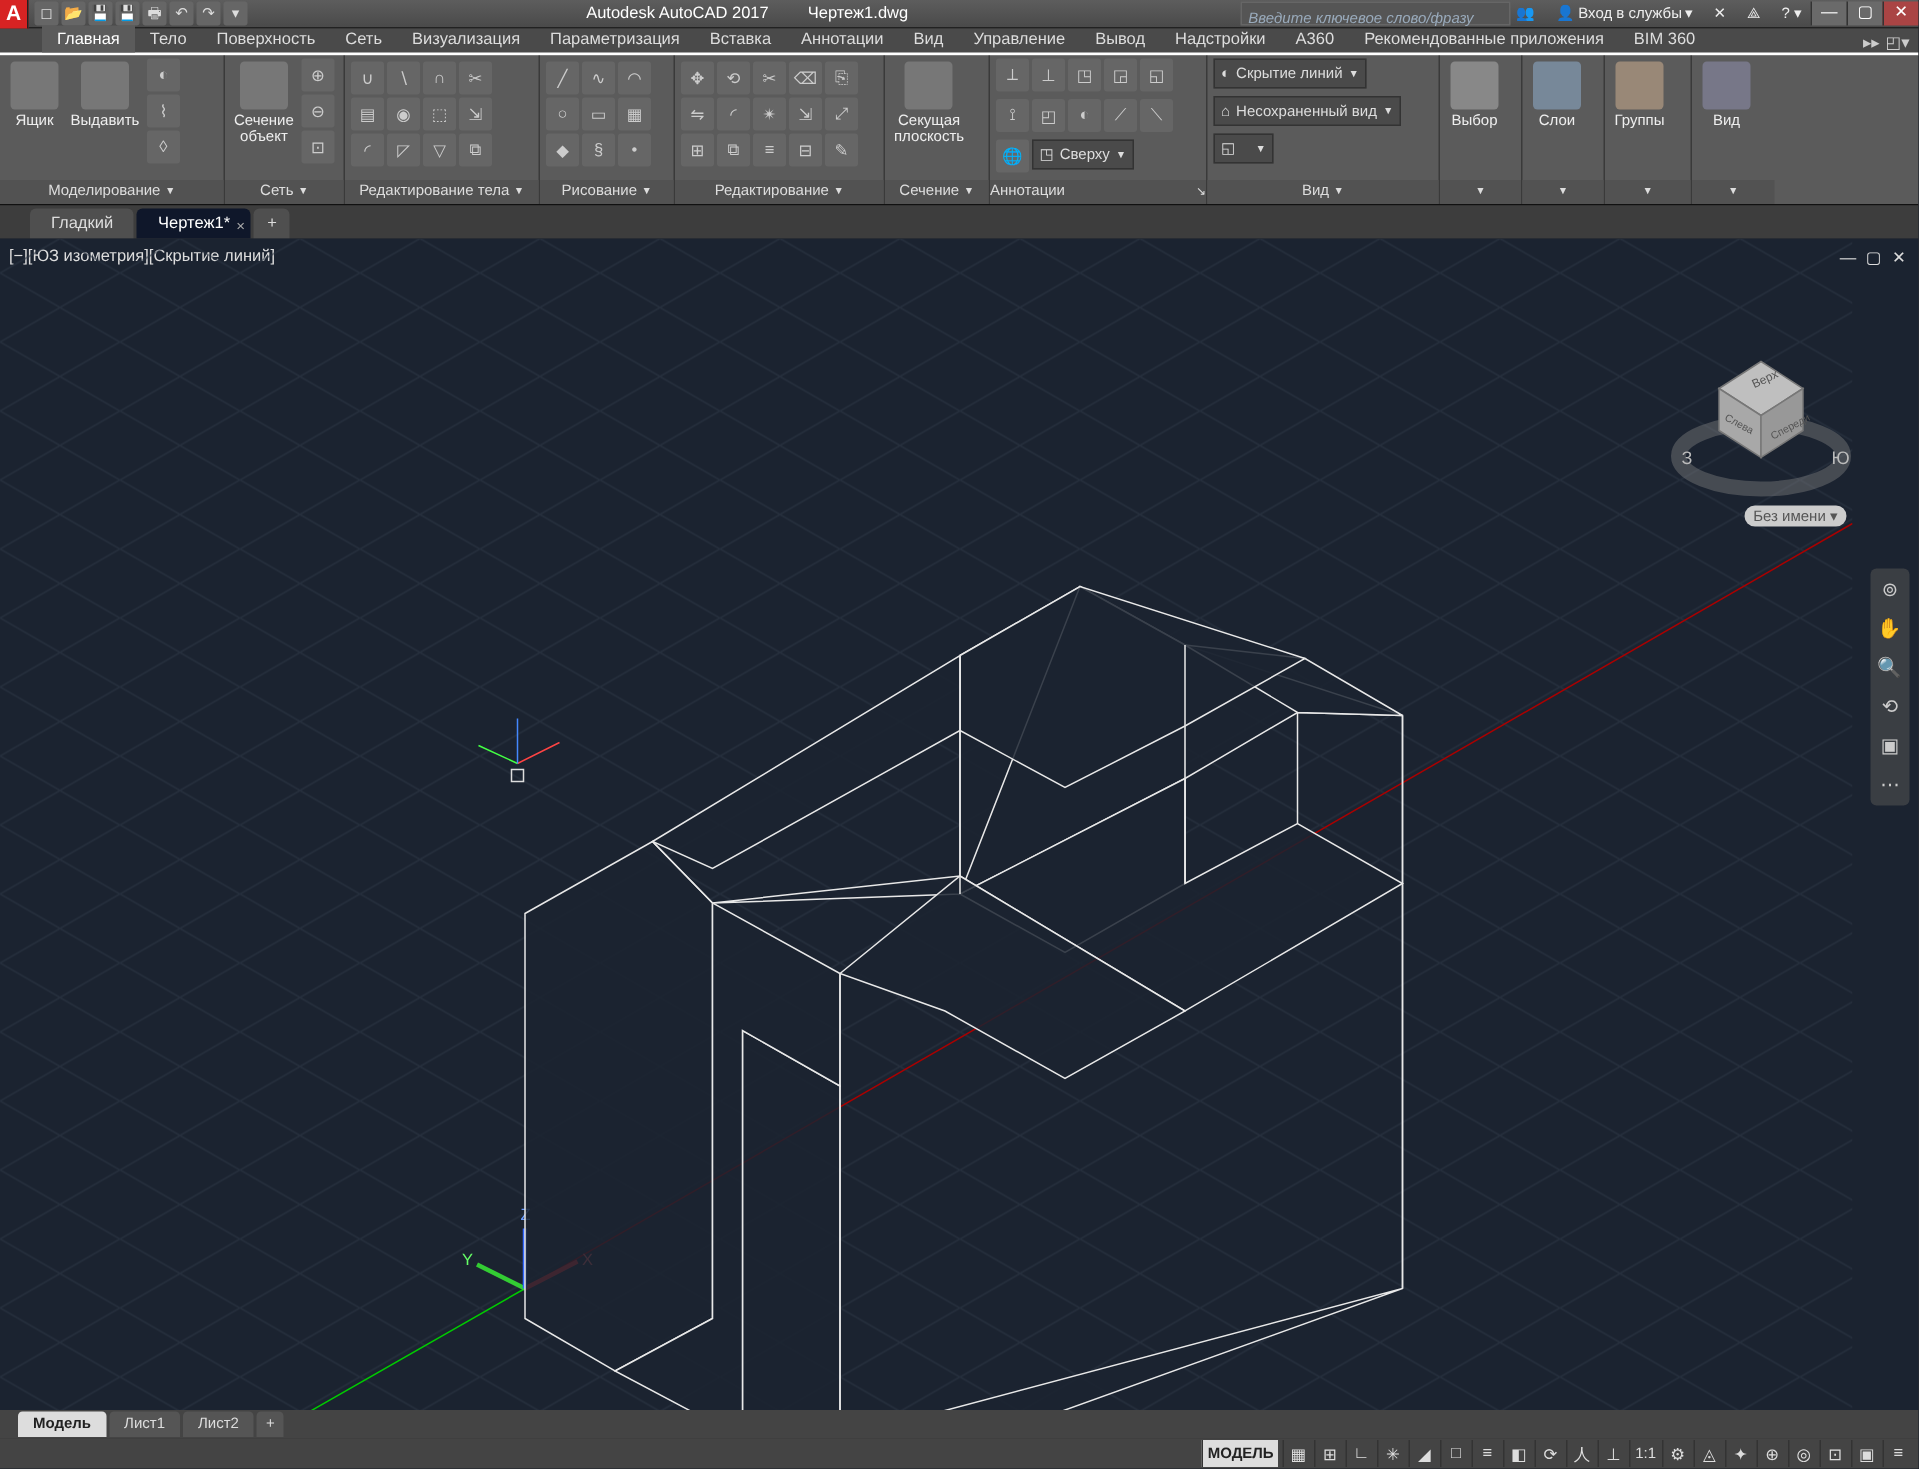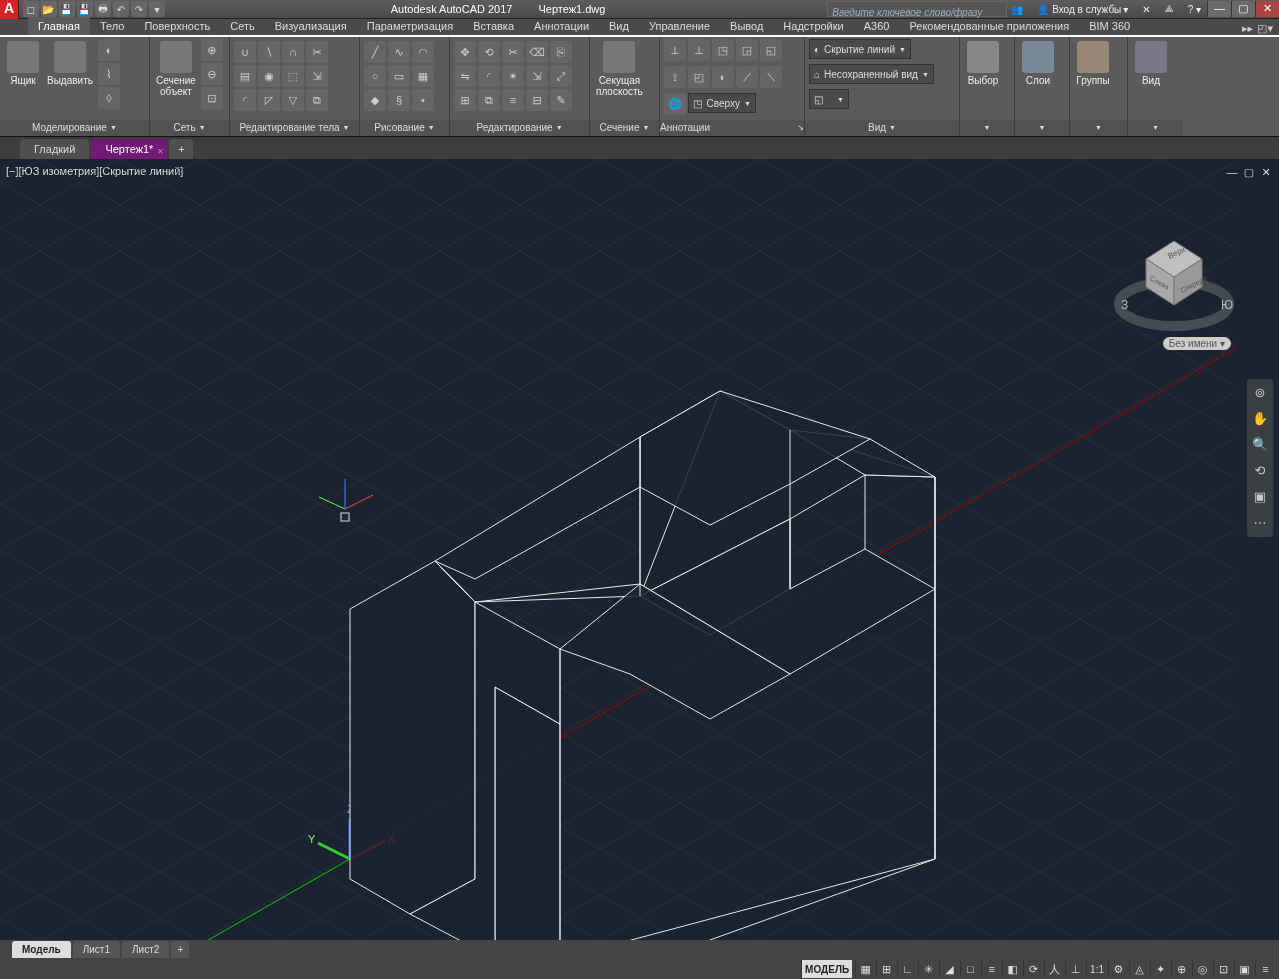--- a/index.html
+++ b/index.html
@@ -33,21 +33,21 @@
 .bigbtn .ic{width:32px;height:32px;background:#777;border-radius:3px;margin-bottom:2px;position:relative}
 .bigbtn .lbl{font-size:10px;color:#eee;text-align:center;line-height:11px;white-space:pre}
 .smallgrid{display:grid;grid-template-columns:repeat(auto-fill,22px);grid-auto-rows:22px;gap:2px;padding-top:2px}
 .sbtn{width:22px;height:22px;background:#666;border-radius:2px;display:flex;align-items:center;justify-content:center;color:#ccc;font-size:11px}
 .dropdown{height:20px;background:#4a4a4a;border:1px solid #333;display:flex;align-items:center;padding:0 4px;font-size:10px;color:#ddd;gap:4px;margin-bottom:2px}
 .dropdown .arr{margin-left:auto;font-size:7px}
 .col{display:flex;flex-direction:column;gap:2px}
 
 .filetabs{height:22px;background:#3d3d3d;display:flex;align-items:flex-end;padding-left:20px;gap:2px}
 .filetab{height:20px;background:#4f4f4f;padding:0 14px;border-radius:4px 4px 0 0;line-height:20px;font-size:11px;color:#ddd;position:relative}
-.filetab.active{background:#701a75;color:#fff}
+.filetab.active{background:#0f172a;color:#fff}
 .filetab .x{position:absolute;right:4px;top:3px;font-size:10px;color:#aaa}
 .filetab.add{width:24px;padding:0;text-align:center}
 
 .viewport{position:relative;background:#1b2330;height:781px;overflow:hidden}
 .vp-label{position:absolute;top:6px;left:6px;color:#ddd;font-size:11px}
 .vp-ctrl{position:absolute;top:6px;right:6px;display:flex;gap:3px}
 .vp-ctrl span{width:14px;height:14px;color:#ddd;font-size:11px;text-align:center;line-height:14px}
 .viewcube-area{position:absolute;top:50px;right:40px;width:130px;height:130px}
 .viewcube-label{position:absolute;top:178px;right:48px;background:#ccc;color:#555;font-size:10px;padding:1px 6px;border-radius:7px}
 .nav-bar{position:absolute;right:6px;top:220px;width:26px;background:rgba(80,80,80,.6);border-radius:4px;padding:4px 0;display:flex;flex-direction:column;align-items:center;gap:6px}

